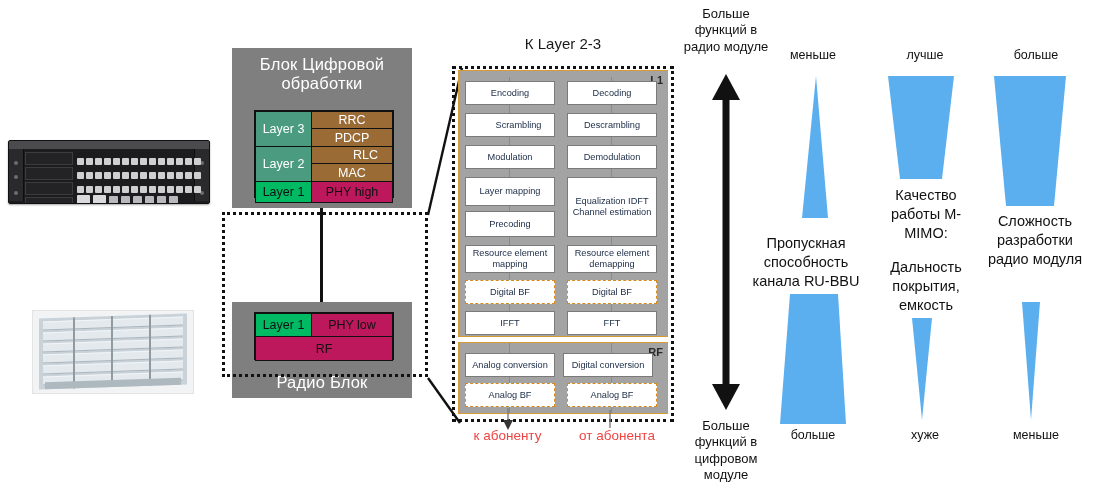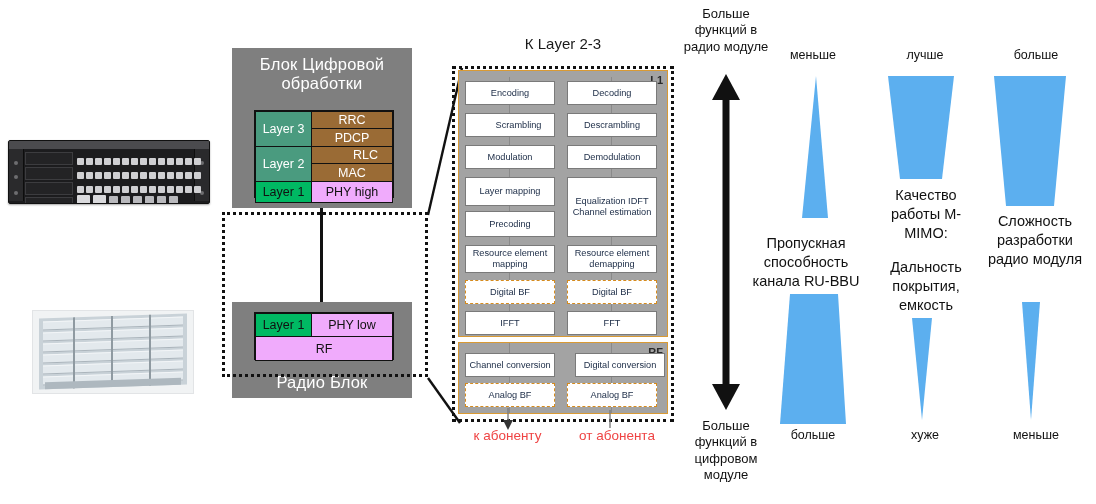--- a/index.html
+++ b/index.html
@@ -54,21 +54,21 @@
     letter-spacing:.2px;
   }
 
   .cellgrid{position:absolute;border:1px solid #111;box-sizing:border-box;}
   .cell{position:absolute;box-sizing:border-box;border:1px solid #111;
     display:flex;align-items:center;justify-content:center;
     color:#ffffff;font-size:12.5px;text-align:center;}
   .c-green{background:#4a9b7f;}
   .c-green-b{background:#00b963;color:#111;}
   .c-brown{background:#9a6b35;}
-  .c-orange{background:#f0abfc;color:#111;}
+  .c-orange{background:#be185d;color:#111;}
 
   .vlink{position:absolute;background:#111;}
 
   
   .dotline{position:absolute;border-top:3px dotted #111;}
   .dotrect{position:absolute;border:3px dotted #111;box-sizing:border-box;}
 
   
   .chainwrap{left:452px;top:66px;width:222px;height:356px;}
   .opanel{position:absolute;background:#a3a3a3;border:1px solid #d99a34;box-sizing:border-box;}
@@ -200,23 +200,23 @@
       <div class="op" style="left:108px;top:106px;width:90px;height:60px;">Equalization IDFT Channel estimation</div>
       <div class="op dashw" style="left:108px;top:209px;width:90px;height:24px;">Digital BF</div>
       <div class="op" style="left:108px;top:240px;width:90px;height:24px;">FFT</div>
     </div>
 
     <div class="opanel" style="left:6px;top:276px;width:210px;height:72px;">
       <div class="tag">RF</div>
       <div class="flow" style="left:50px;top:0;height:70px;"></div>
       <div class="flow" style="left:152px;top:0;height:70px;"></div>
 
-      <div class="op" style="left:6px;top:10px;width:90px;height:24px;">Channel conversion</div>
+      <div class="op" style="left:6px;top:10px;width:90px;height:24px;">Analog conversion</div>
       <div class="op dashw" style="left:6px;top:40px;width:90px;height:24px;">Analog BF</div>
-      <div class="op" style="left:116px;top:10px;width:90px;height:24px;">Digital conversion</div>
+      <div class="op" style="left:104px;top:10px;width:90px;height:24px;">Digital conversion</div>
       <div class="op dashw" style="left:108px;top:40px;width:90px;height:24px;">Analog BF</div>
     </div>
   </div>
 
   <svg class="leader" style="left:452px;top:408px;width:222px;height:26px;" width="222" height="26">
     <line x1="56" y1="0" x2="56" y2="16" stroke="#7d7d7d" stroke-width="1.4"></line>
     <polygon points="51,12 61,12 56,22" fill="#333"></polygon>
     <line x1="158" y1="2" x2="158" y2="20" stroke="#7d7d7d" stroke-width="1.4"></line>
   </svg>
   <div class="abs chainfoot" style="left:455px;top:428px;width:105px;text-align:center;">к абоненту</div>

